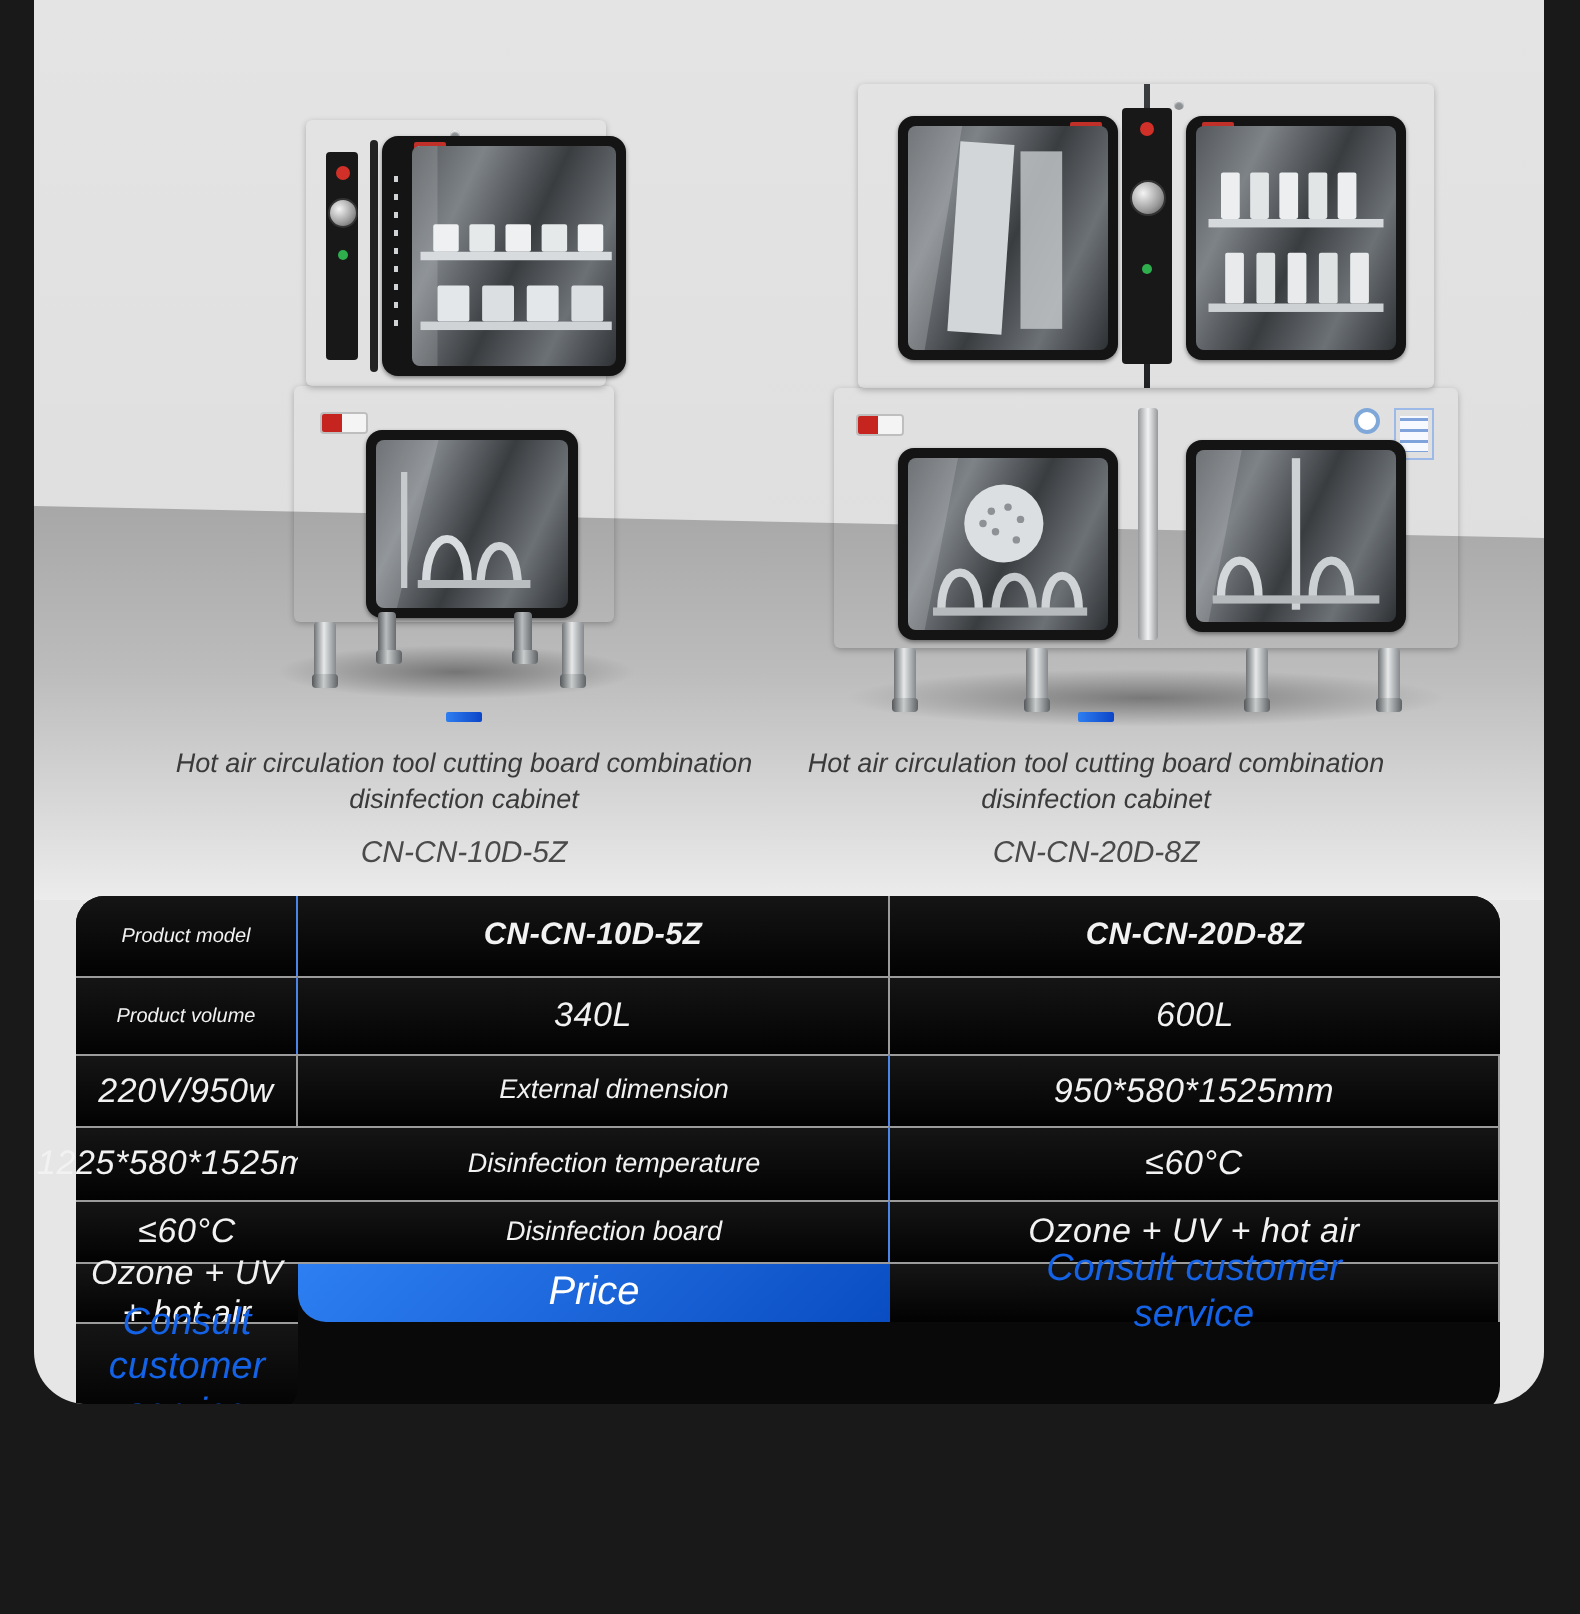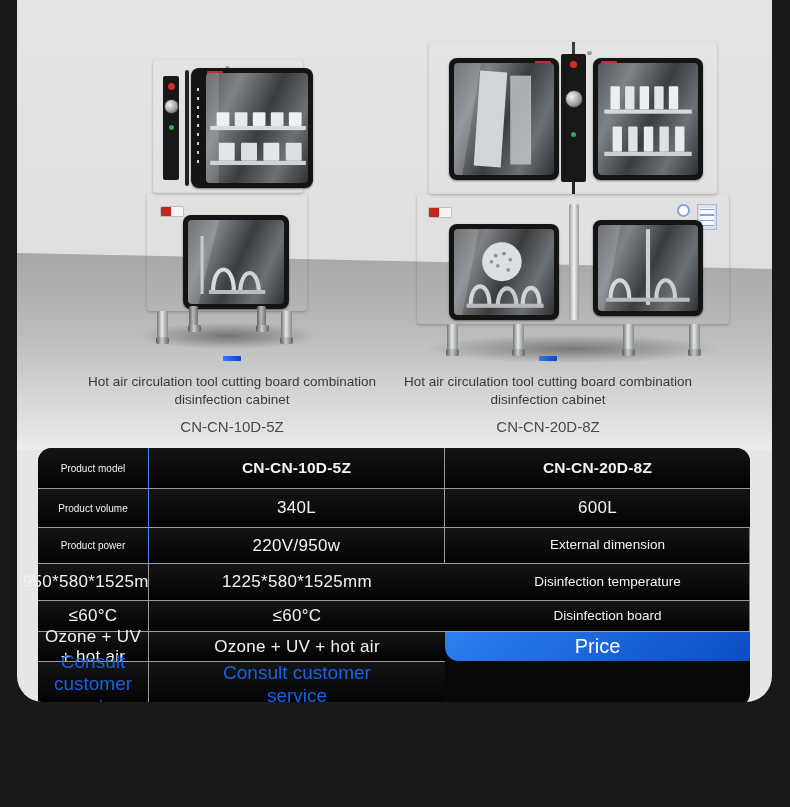--- a/index.html
+++ b/index.html
@@ -1,21 +1,21 @@
 <!DOCTYPE html>
 <html><head>
 <meta charset="utf-8">
 <style>
   html,body{margin:0;padding:0;background:#191919;}
   body{width:790px;height:807px;position:relative;overflow:hidden;
        font-family:"Liberation Sans","DejaVu Sans",sans-serif;}
 
   
   .card{position:absolute;left:17px;top:0;width:755px;height:702px;
-        background:#e6e6e6;border-radius:0 0 26px 26px;overflow:hidden;}
+        background:#e6e6e6;border-radius:0 0 26px 26px;overflow:hidden;font-style:italic;}
 
   
   .photo-area{position:absolute;left:0;top:0;width:100%;height:450px;
               background:linear-gradient(180deg,#e4e4e4 0%,#dcdcdc 100%);}
   .floor{position:absolute;left:0;top:253px;width:100%;height:197px;
          background:linear-gradient(180deg,#a7a7a7 0%,#bcbcbc 42%,#ececec 100%);
          clip-path:polygon(0 0,100% 16px,100% 100%,0 100%);}
 
   
   .metal{background:linear-gradient(102deg,#9fa3a6 0%,#cdd1d4 16%,#f1f2f3 38%,
@@ -251,21 +251,20 @@
   <div class="spec-table">
 
     <div class="cell label tl">Product model</div>
     <div class="cell value model-value v1">CN-CN-10D-5Z</div>
     <div class="cell value model-value tr">CN-CN-20D-8Z</div>
 
     <div class="cell label bt">Product volume</div>
     <div class="cell value v1 bt">340L</div>
     <div class="cell value bt">600L</div>
 
-    <div class="cell label bt">Product power</div>
     <div class="cell value v1 bt">220V/950w</div>
 
     <div class="cell label small bt">External dimension</div>
     <div class="cell value v1 bt">950*580*1525mm</div>
     <div class="cell value bt">1225*580*1525mm</div>
 
     <div class="cell label small bt">Disinfection temperature</div>
     <div class="cell value v1 bt">≤60°C</div>
     <div class="cell value bt">≤60°C</div>
 

